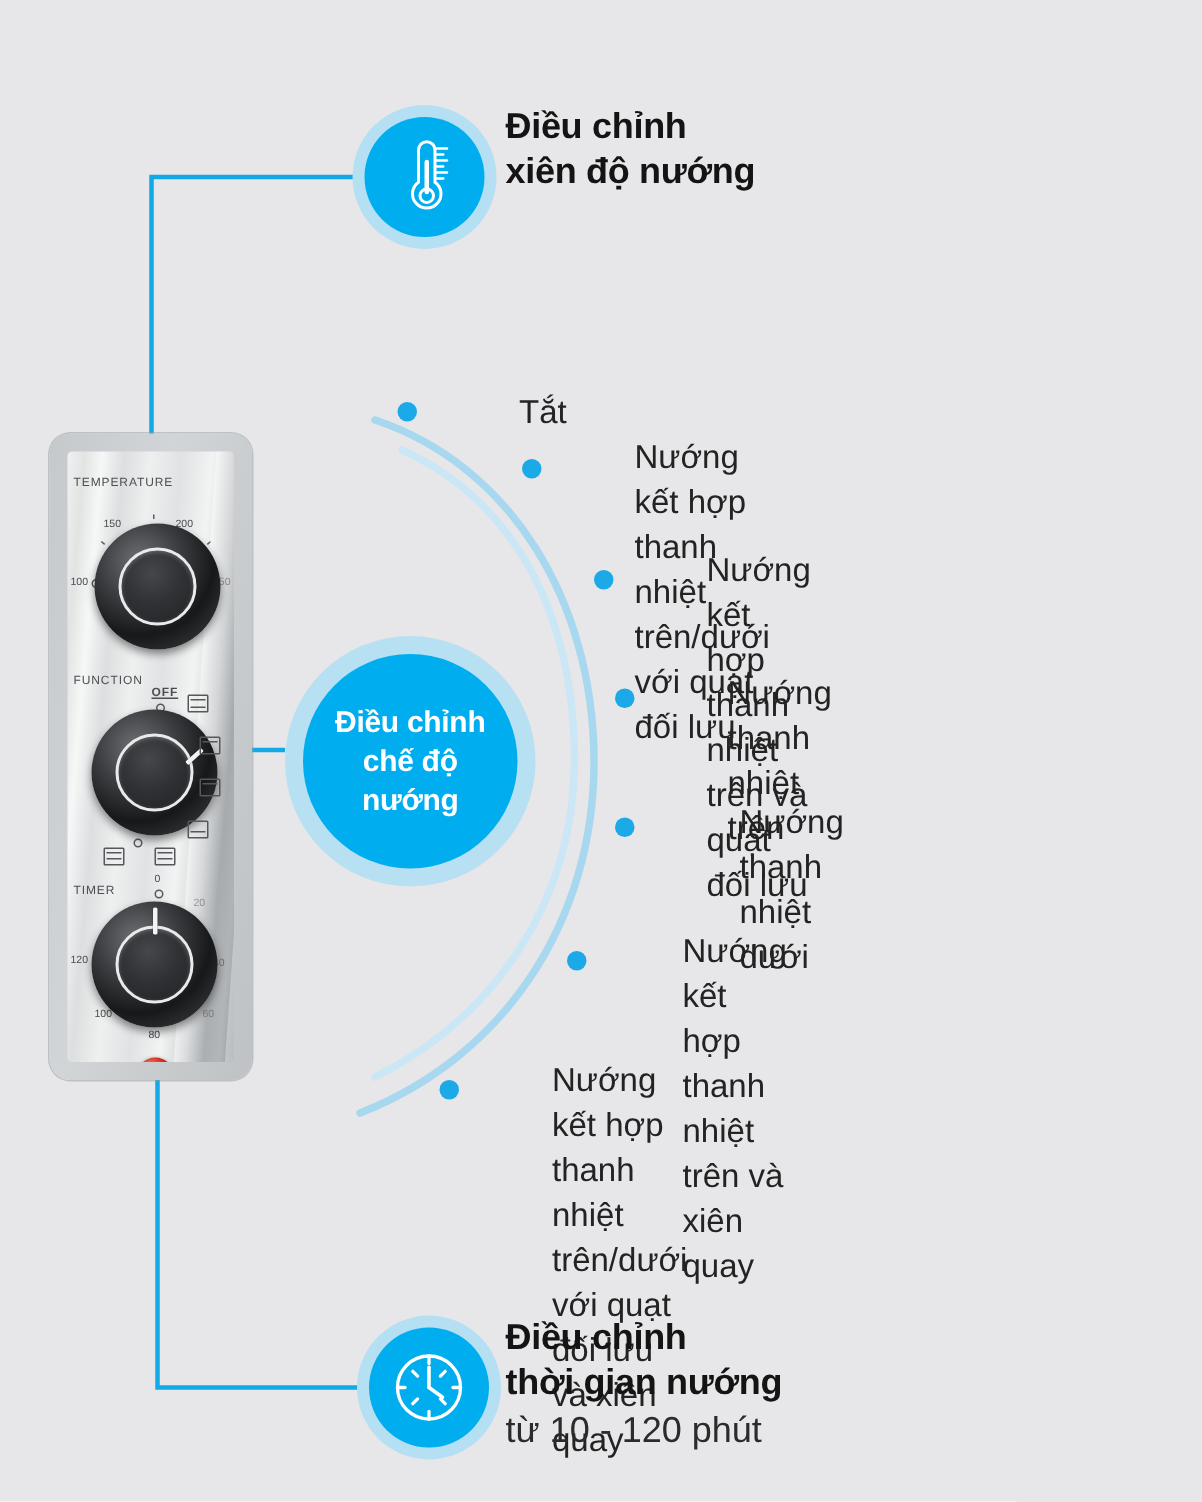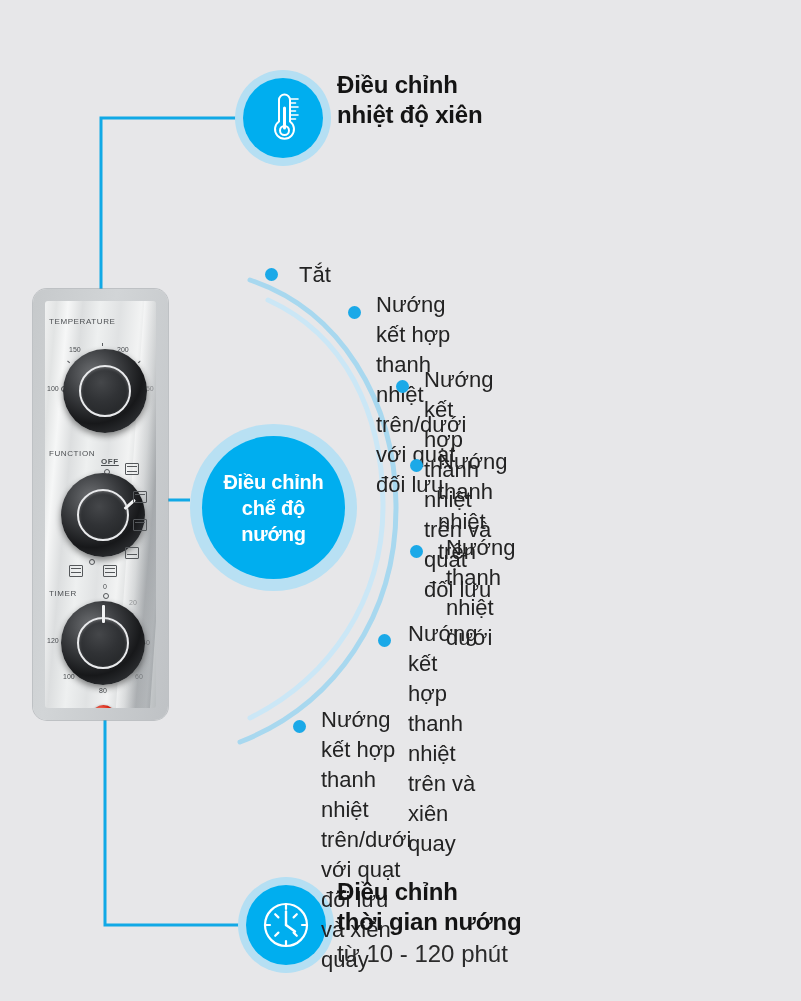--- a/index.html
+++ b/index.html
@@ -204,20 +204,21 @@
     border-radius: 50%;
     background: #1ba9e8;
   }
   .mode-text {
     position: absolute;
     font-family: "Liberation Sans", sans-serif;
     font-size: 22px;
     line-height: 30px;
     color: #232323;
     white-space: pre-line;
+    margin-left: 47px;
   }
 </style>
 </head>
 <body>
 
 <div id="canvas">
 
   <svg id="lines" viewBox="0 0 801 1001" xmlns="http://www.w3.org/2000/svg">
 
     <path d="M250,280 C340,310 395,400 396,505 C397,615 335,705 240,742" fill="none" stroke="#a8d8ef" stroke-width="5" stroke-linecap="round"></path>
@@ -314,21 +315,21 @@
           <path d="M31 11 h4.5"></path>
         <path d="M31 15 h7"></path>
           <path d="M31 19 h4.5"></path>
         <path d="M31 23 h7"></path>
           <path d="M31 27 h4.5"></path>
       </g>
     </svg>
   </div>
   <div class="head-block" style="left:337px; top:70px;">
     <div class="head-bold">Điều chỉnh</div>
-    <div class="head-bold">nhiệt độ xiên</div>
+    <div class="head-bold">xiên độ nướng</div>
   </div>
 
   <div id="center-halo"></div>
   <div id="center-circle">
     <div class="ctext">
       <div>Điều chỉnh</div>
       <div>chế độ</div>
       <div>nướng</div>
     </div>
   </div>

